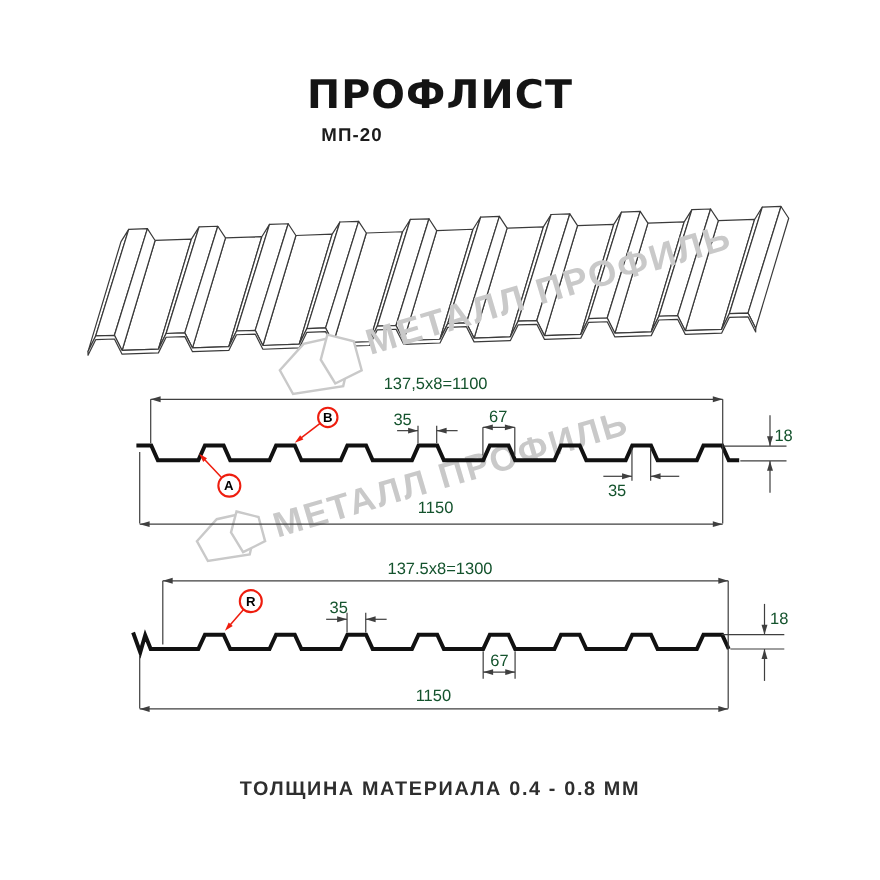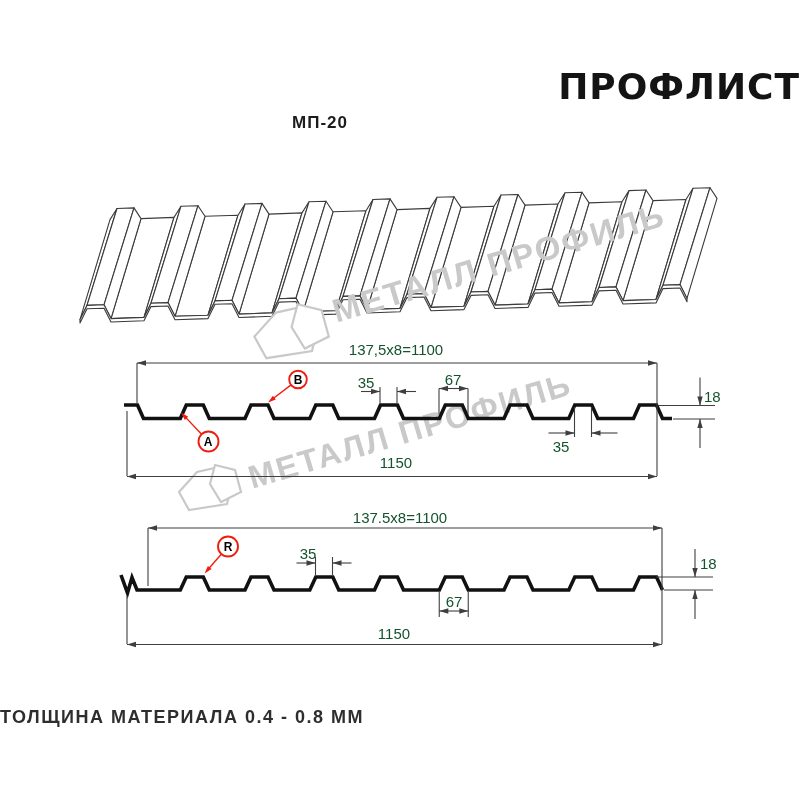--- a/index.html
+++ b/index.html
@@ -1,24 +1,24 @@
 <!DOCTYPE html>
 <html><head>
 <meta charset="utf-8">
 <style>
   html,body{margin:0;padding:0;background:#fff;}
   #canvas{position:relative;width:800px;height:800px;background:#fff;overflow:hidden;
           font-family:"Liberation Sans",sans-serif;}
   .abs{position:absolute;}
-  #title{left:0;top:66px;width:800px;text-align:right;
+  #title{left:0;top:66px;width:800px;text-align:center;
          font-family:"DejaVu Sans","Liberation Sans",sans-serif;
          font-size:36px;font-weight:800;letter-spacing:1px;color:#141414;}
   #subtitle{left:0;top:113px;width:640px;text-align:center;
             font-size:17px;font-weight:700;letter-spacing:1px;color:#1c1c1c;}
-  #footer{left:0;top:707px;width:800px;text-align:left;
+  #footer{left:0;top:707px;width:800px;text-align:center;
           font-size:18px;font-weight:600;letter-spacing:1.5px;color:#2e2e2e;}
   svg.layer{position:absolute;left:0;top:0;}
   #sheet3d{z-index:1;}
   .wm{z-index:2;color:#c9c9c9;font-weight:700;white-space:nowrap;
       transform-origin:left top;transform:rotate(-16.5deg);letter-spacing:2px;}
   #wm1-text{left:328px;top:294px;font-size:33px;}
   #wm2-text{left:244px;top:461px;font-size:32px;}
   .wm-logo{z-index:2;}
   #diagrams{z-index:3;}
   .dim{position:absolute;z-index:4;font-size:15px;color:#14532d;white-space:nowrap;
@@ -165,21 +165,21 @@
 
   <span class="dim" style="left:396px;top:349px;">137,5x8=1100</span>
   <span class="dim" style="left:366px;top:382px;">35</span>
   <span class="dim" style="left:453px;top:379px;">67</span>
   <span class="dim" style="left:561px;top:446px;">35</span>
   <span class="dim dim-left" style="left:704px;top:396px;">18</span>
   <span class="dim" style="left:396px;top:462px;">1150</span>
   <span class="lbl" style="left:208px;top:442px;">A</span>
   <span class="lbl" style="left:298px;top:380px;">B</span>
 
-  <span class="dim" style="left:400px;top:517px;">137.5x8=1100</span>
+  <span class="dim" style="left:400px;top:517px;">137.5x8=1300</span>
   <span class="dim" style="left:308px;top:553px;">35</span>
   <span class="dim" style="left:454px;top:601px;">67</span>
   <span class="dim dim-left" style="left:700px;top:563px;">18</span>
   <span class="dim" style="left:394px;top:633px;">1150</span>
   <span class="lbl" style="left:228px;top:547px;">R</span>
 
   <div id="footer" class="abs">ТОЛЩИНА МАТЕРИАЛА 0.4 - 0.8 ММ</div>
 </div>
 
 </body></html>

